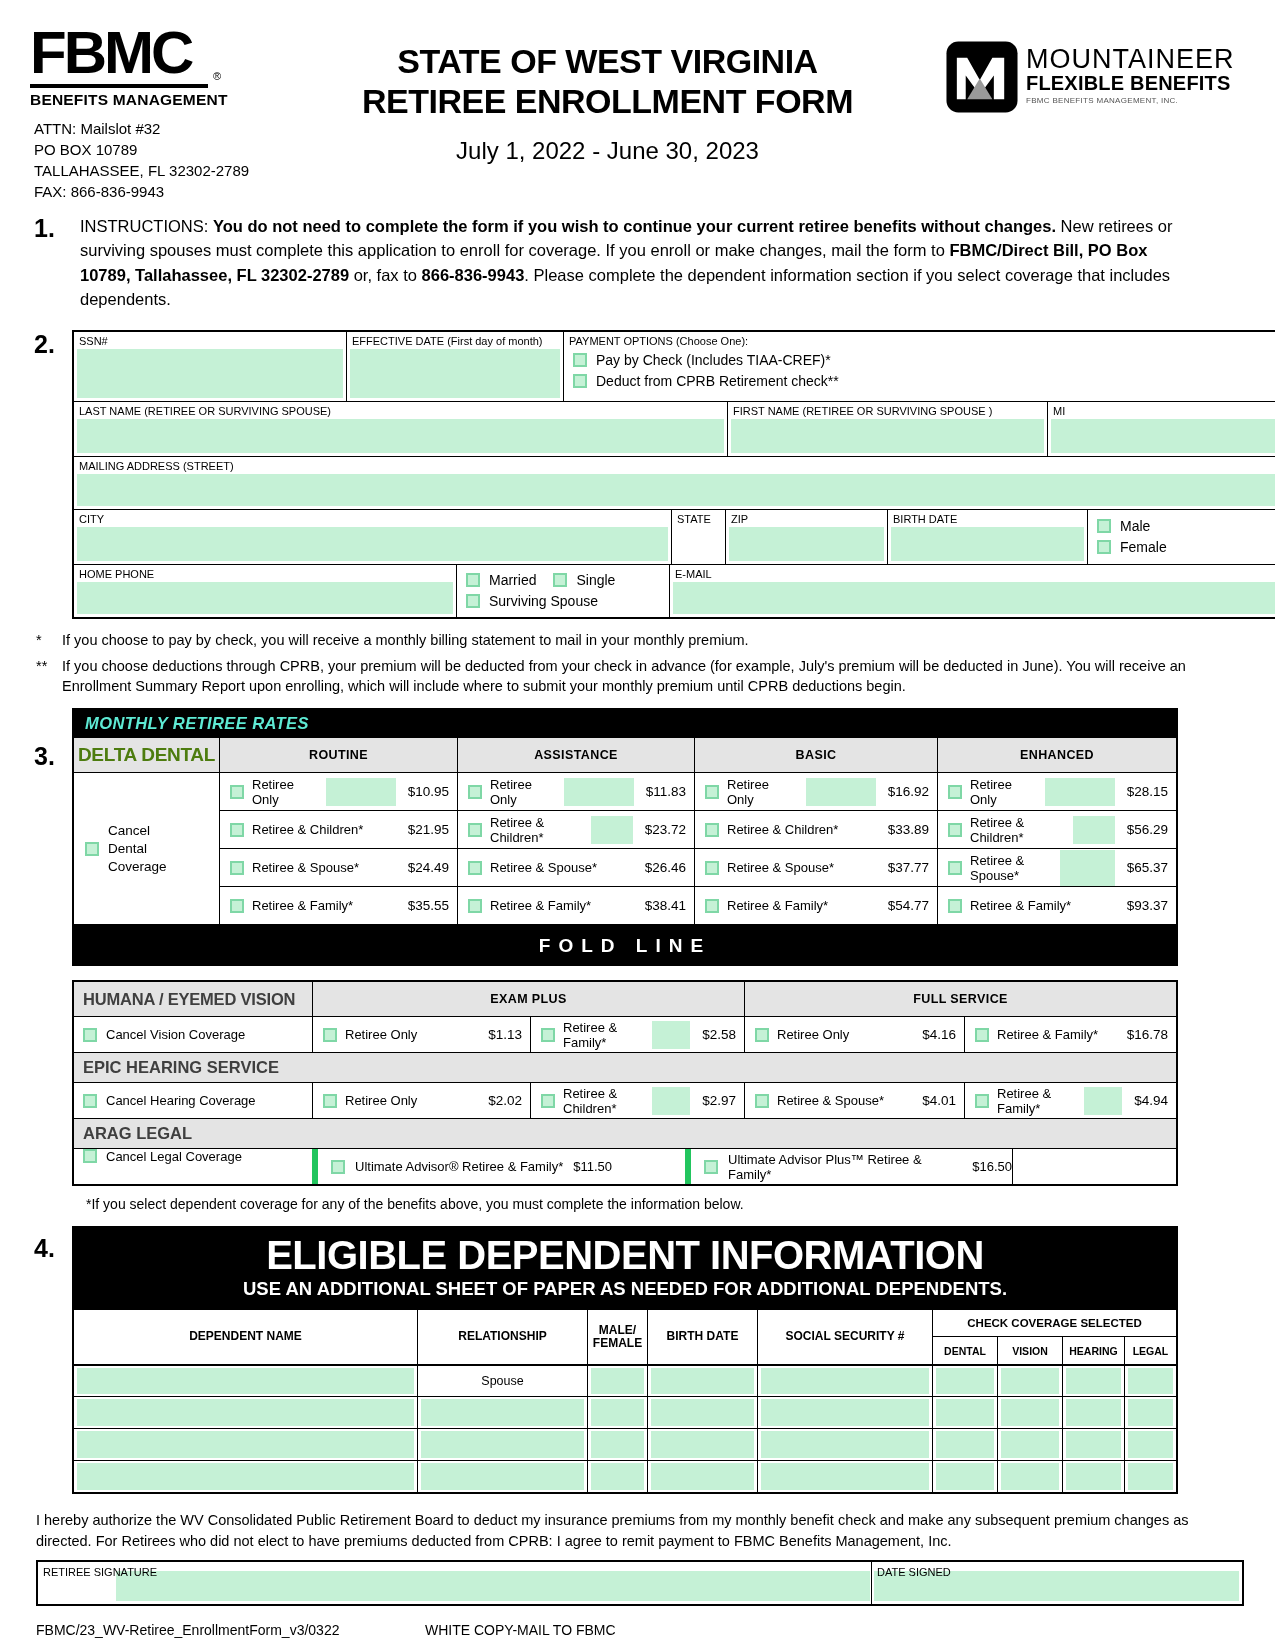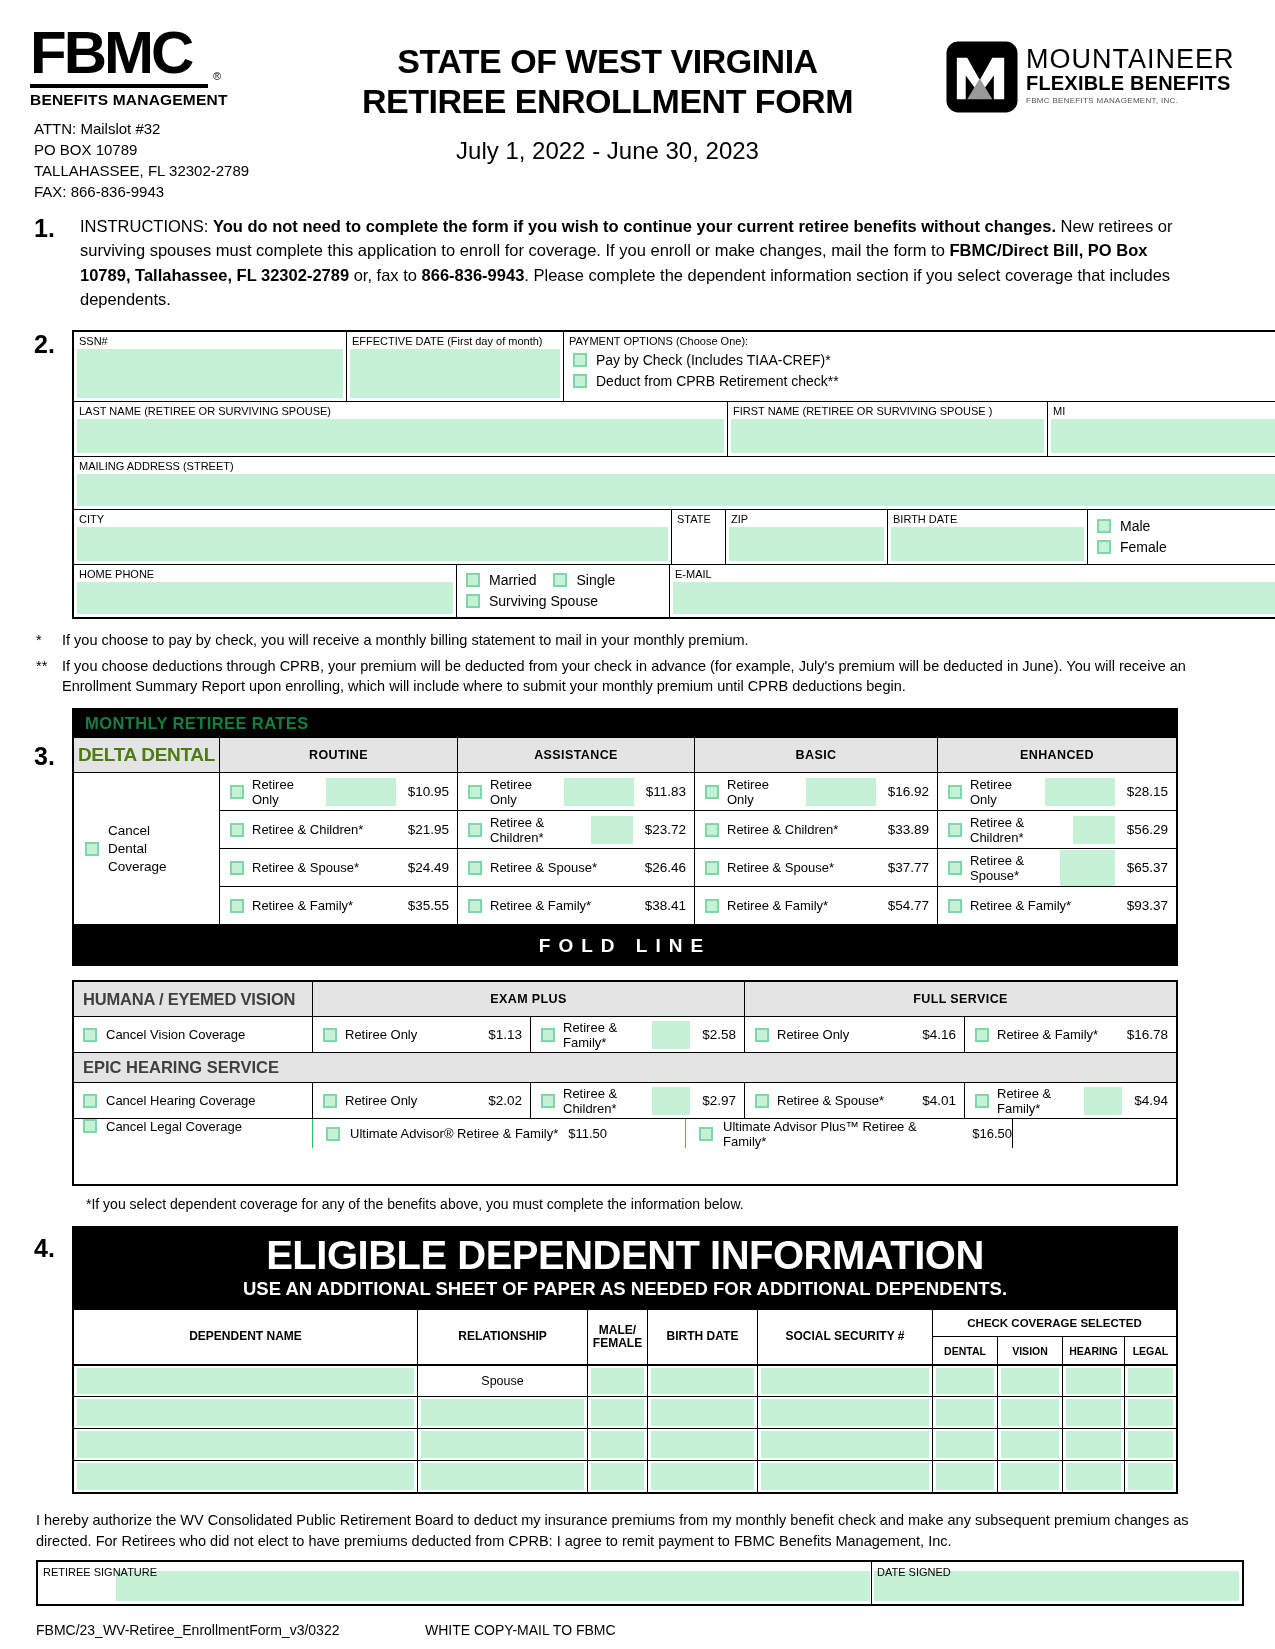--- a/index.html
+++ b/index.html
@@ -52,21 +52,21 @@
   .type-hl{position:absolute; right:3px; bottom:3px; width:127px; height:28px;}
 
   
   .fnotes{margin:12px 0 0 36px; font-size:14.5px; line-height:1.35; width:1180px;}
   .fnote{display:flex; margin-bottom:7px;}
   .fsym{width:26px; flex:none;}
 
   
   .sec3{margin-top:12px;}
   .sec3 .sec-num{top:34px;}
-  .blackbar{background:#000; color:#15803d; font-weight:800; font-size:16.5px; letter-spacing:.4px; height:30px; display:flex; align-items:center; padding-left:13px; width:1106px;}
+  .blackbar{background:#000; color:#5eead4; font-weight:800; font-size:16.5px; letter-spacing:.4px; height:30px; display:flex; align-items:center; padding-left:13px; width:1106px;font-style:italic;}
   .dental-grid{display:grid; grid-template-columns:145px 238px 237px 243px 1fr; grid-template-rows:34px repeat(4,38px); border:2px solid #000; border-top:none; width:1106px;}
   .dg-head{background:var(--gray); display:flex; align-items:center; justify-content:center; font-weight:700; font-size:12.5px; letter-spacing:.4px; border-left:1px solid #000;}
   .dg-provider{font-size:19px; color:#4d7c0f; letter-spacing:-.3px; border-left:none;}
   .dg-cancel{grid-row:2/6; grid-column:1; display:flex; align-items:center; gap:9px; padding-left:11px; font-size:13.5px; line-height:1.3; border-top:1px solid #000;}
   .dg-cancel span.rl{width:76px;}
   .dg-cell{display:flex; align-items:center; gap:8px; padding:0 8px 0 10px; font-size:13px; border-left:1px solid #000; border-top:1px solid #000;}
   .pr{margin-left:auto; font-size:13.5px;}
   .hl + .pr{margin-left:4px;}
   .hl-w70{width:70px; height:28px; margin-left:auto;}
   .hl-w42{width:42px; height:28px; margin-left:auto;}
@@ -76,21 +76,21 @@
   
   .vhl-grid{display:grid; grid-template-columns:238px 218px 214px 220px 1fr; grid-template-rows:34px 36px 30px 36px 30px 36px; border:2px solid #000; width:1106px; margin-top:14px;}
   .vh-provider{background:var(--gray); display:flex; align-items:center; font-weight:800; font-size:16.5px; color:#3f3f3f; letter-spacing:-.2px; padding-left:9px;}
   .vh-colhead{background:var(--gray); display:flex; align-items:center; justify-content:center; font-weight:700; font-size:12.5px; letter-spacing:.4px; border-left:1px solid #000;}
   .vh-bar{grid-column:1/-1; background:var(--gray); display:flex; align-items:center; font-weight:800; font-size:16.5px; color:#3f3f3f; padding-left:9px; border-top:1px solid #000;}
   .vh-cancel{display:flex; align-items:center; gap:9px; padding-left:9px; font-size:13px; border-top:1px solid #000;}
   .vh-cell{display:flex; align-items:center; gap:8px; padding:0 8px 0 10px; font-size:13px; border-left:1px solid #000; border-top:1px solid #000;}
   .hl-w38{width:38px; height:28px; margin-left:auto;}
   .legal-row{grid-column:1/-1; display:flex; border-top:1px solid #000;}
   .lr-cancel{width:238px; flex:none; display:flex; align-items:flex-start; gap:9px; padding-left:9px; font-size:13px;}
-  .lr-opt{display:flex; align-items:center; gap:10px; font-size:13px; padding-left:13px; border-left:1px solid #22c55e;}
+  .lr-opt{display:flex; align-items:center; gap:10px; font-size:13px; padding-left:13px; border-left:6px solid #22c55e;}
   .lr-opt1{width:373px; flex:none;}
   .lr-opt2{width:327px; flex:none;}
   .lr-empty{flex:1; border-left:1px solid #000;}
   .dep-note{margin:10px 0 0 14px; font-size:14px;}
 
   
   .sec4{margin-top:14px;}
   .sec4 .sec-num{top:8px;}
   .dep-banner{background:#000; color:#fff; text-align:center; width:1106px; padding:8px 0 10px 0;}
   .dep-banner-title{font-size:40px; font-weight:900; letter-spacing:-.5px; line-height:1.05;}
@@ -436,20 +436,21 @@
           <span>Retiree &amp; Spouse*</span>
           <span class="pr">$4.01</span>
         </div>
       <div class="vh-cell">
           <span class="cb"></span>
           <span>Retiree &amp; Family*</span>
           <span class="hl hl-w38"></span>
           <span class="pr">$4.94</span>
         </div>
 
+      <div class="vh-bar">ARAG LEGAL</div>
 
       <div class="legal-row">
         <div class="lr-cancel">
           <span class="cb"></span>
           <span>Cancel Legal Coverage</span>
         </div>
         <div class="lr-opt lr-opt1">
           <span class="cb"></span>
           <span>Ultimate Advisor® Retiree &amp; Family*</span>
           <span>$11.50</span>

